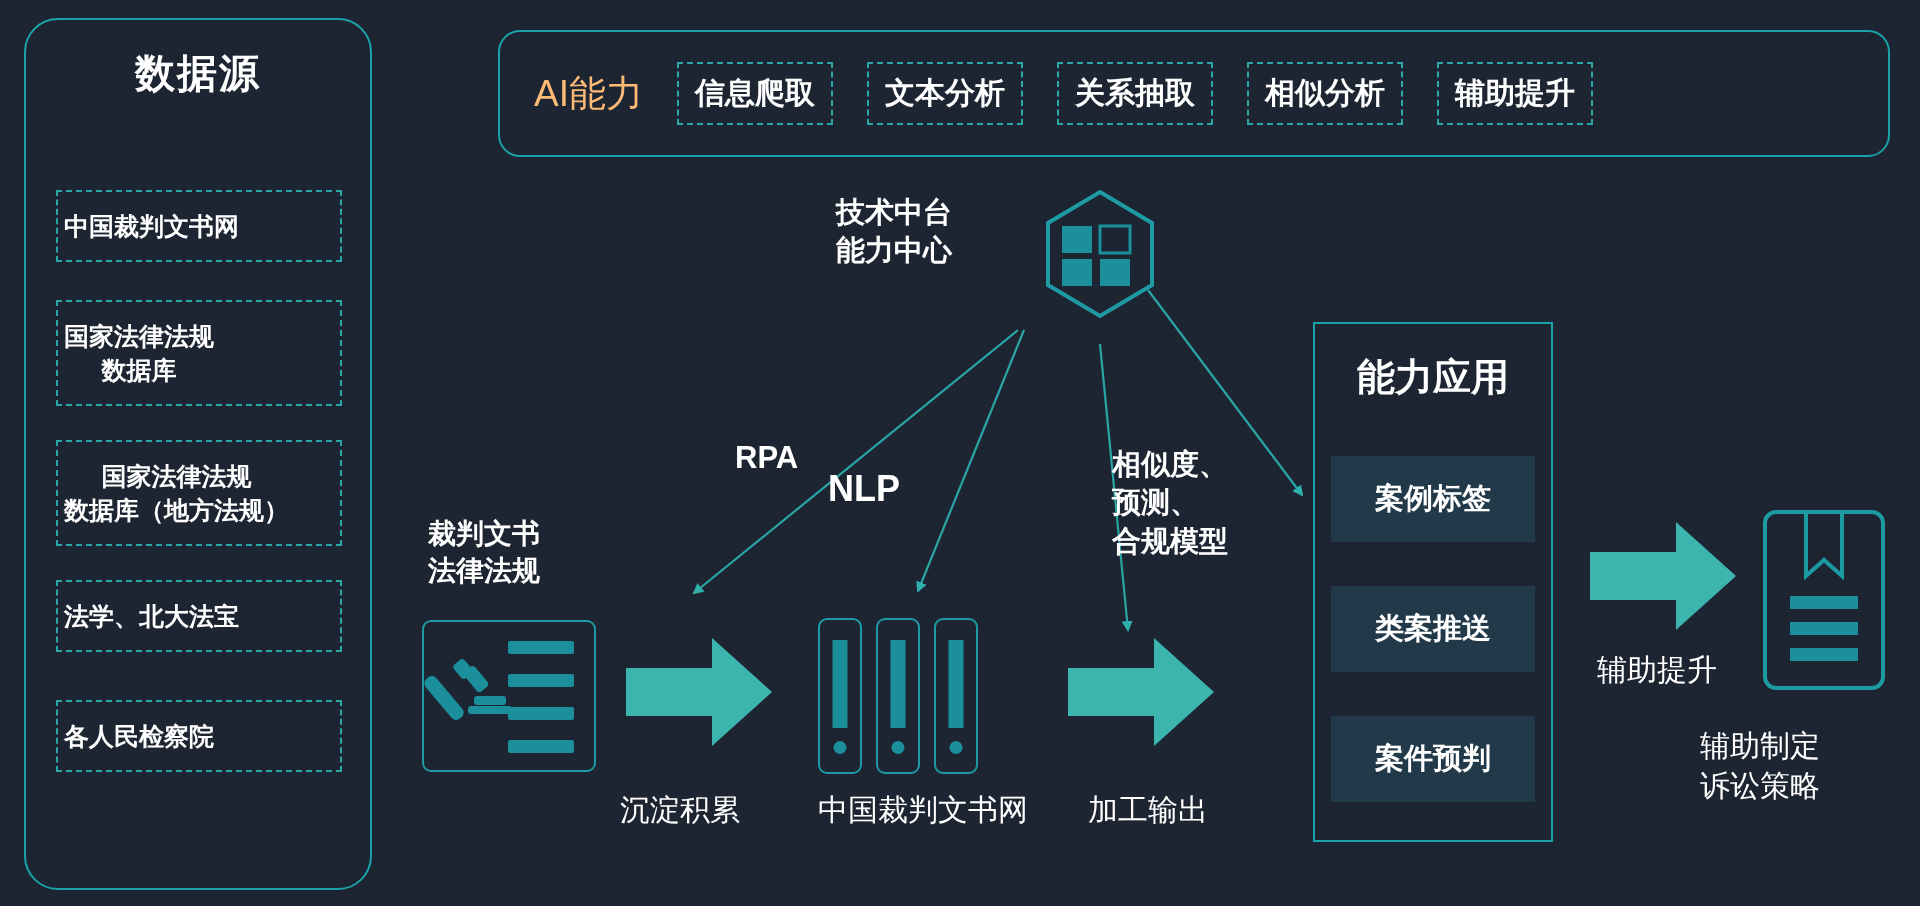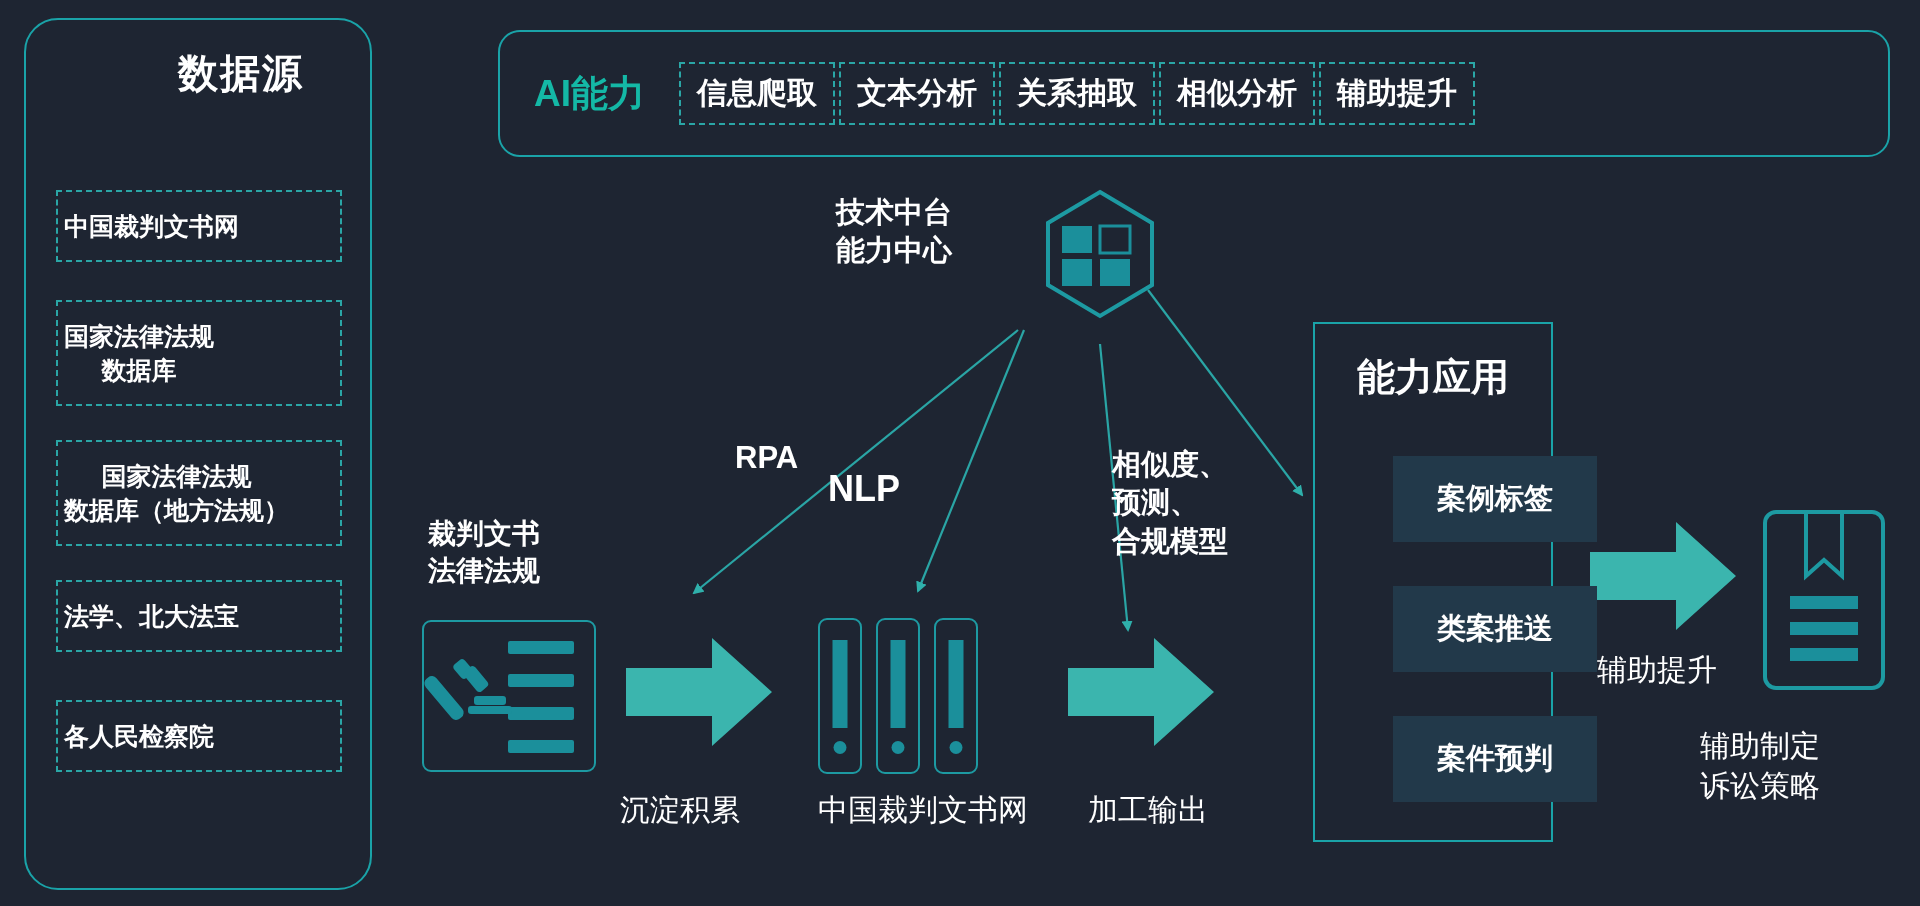--- a/index.html
+++ b/index.html
@@ -16,21 +16,20 @@
   
   .ds-panel{
     position:absolute;left:24px;top:18px;width:348px;height:872px;
     border:2px solid #1aa3a8;border-radius:34px;
     box-sizing:border-box;
   }
   .ds-title{
     position:absolute;left:24px;top:46px;width:348px;
     text-align:center;font-size:40px;font-weight:bold;letter-spacing:2px;
     color:#ffffff;
-    padding-left:43px;
   }
   .ds-item{
     position:absolute;left:56px;width:286px;
     border:2px dashed #2aa6a6;
     box-sizing:border-box;
     display:flex;align-items:center;justify-content:flex-start;
     text-align:center;
     font-size:25px;font-weight:bold;line-height:1.38;
     color:#ffffff;
     padding:4px 6px;
@@ -41,24 +40,24 @@
   .ds-i3{top:580px;height:72px;}
   .ds-i4{top:700px;height:72px;}
 
   
   .ai-bar{
     position:absolute;left:498px;top:30px;width:1392px;height:127px;
     border:2px solid #1aa3a8;border-radius:22px;box-sizing:border-box;
     display:flex;align-items:center;
   }
   .ai-title{
-    font-size:37px;font-weight:bold;color:#14b8a6;
+    font-size:37px;font-weight:normal;color:#fdba74;
     margin-left:34px;margin-right:34px;white-space:nowrap;
   }
-  .ai-chips{display:flex;align-items:center;gap:4px;justify-content:center;}
+  .ai-chips{display:flex;align-items:center;gap:34px;justify-content:center;}
   .ai-chip{
     border:2px dashed #2aa6a6;
     padding:9px 16px;
     font-size:30px;font-weight:bold;color:#ffffff;white-space:nowrap;
     box-sizing:border-box;
   }
 
   
   .hex-label{
     position:absolute;left:836px;top:194px;width:160px;
@@ -114,21 +113,21 @@
   
   .cap-panel{
     position:absolute;left:1313px;top:322px;width:240px;height:520px;
     border:2px solid #1aa3a8;box-sizing:border-box;
   }
   .cap-panel-title{
     position:absolute;left:1313px;top:352px;width:240px;text-align:center;
     font-size:38px;font-weight:bold;color:#ffffff;
   }
   .cap-card{
-    position:absolute;left:1393px;width:204px;height:86px;
+    position:absolute;left:1331px;width:204px;height:86px;
     background:#22394a;
     display:flex;align-items:center;justify-content:center;
     font-size:29px;font-weight:bold;color:#ffffff;
   }
   .cc0{top:456px;}
   .cc1{top:586px;}
   .cc2{top:716px;}
 </style>
 </head>
 <body>

